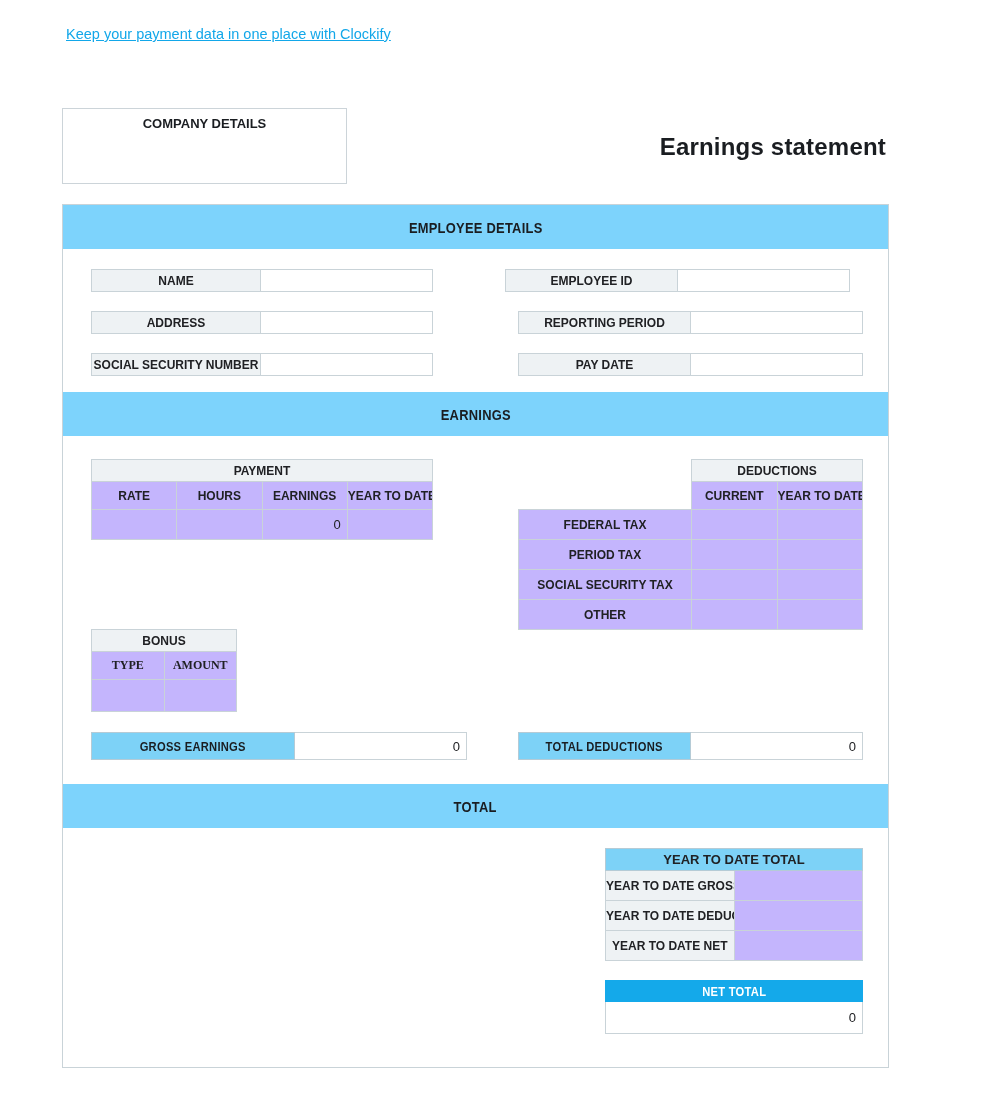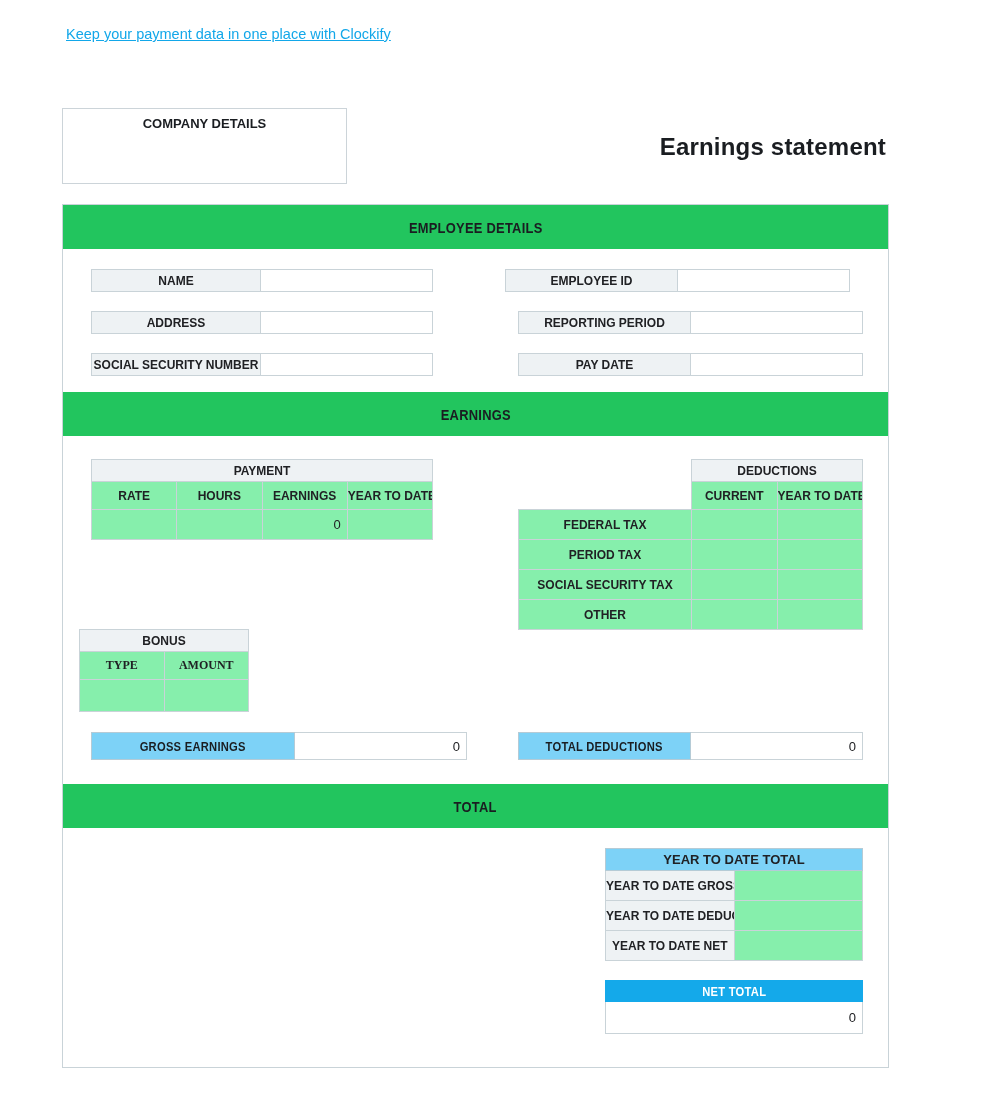--- a/index.html
+++ b/index.html
@@ -21,38 +21,38 @@
   }
   .doc-title {
     position:absolute; right:100px; top:133px;
     font-size:24px; font-weight:bold; color:#1a1d21; letter-spacing:0.2px;
   }
   .main {
     position:absolute; left:62px; top:204px; width:827px; height:864px;
     border:1px solid #c9d3d8; background:#fff;
   }
   .bar {
-    height:44px; background:#22c55e;
+    height:44px; background:#7dd3fc;
     display:flex; align-items:center; justify-content:center;
     font-size:15px; font-weight:bold; color:#1a1d21;
   }
   .cond { display:inline-block; transform:scaleX(0.86); letter-spacing:0.3px; white-space:nowrap; }
   .fields-area { position:relative; height:143px; }
   .earnings-area { position:relative; height:348px; }
   .total-area { position:relative; height:241px; }
   .field-row { position:absolute; display:flex; height:23px; }
   .field-row .flabel {
     background:#eef2f4; border:1px solid #c9d3d8;
     display:flex; align-items:center; justify-content:center;
     font-size:12px; font-weight:bold;
   }
   .field-row .fvalue { background:#fff; border:1px solid #c9d3d8; border-left:none; }
   table { border-collapse:collapse; table-layout:fixed; }
   td {
-    border:1px solid #c9d3d8; background:#86efac;
+    border:1px solid #c9d3d8; background:#c4b5fd;
     font-size:12px; text-align:center; vertical-align:middle;
     overflow:hidden; white-space:nowrap;
   }
   td.tint { background:#eef2f4; font-weight:bold; }
   td.colhead { font-weight:bold; }
   td.rowlabel { font-weight:bold; }
   td.ghost { border:none; background:transparent; }
   td.num { text-align:right; padding-right:6px; font-size:13px; }
   .sum-row { position:absolute; display:flex; height:28px; }
   .sum-row .slabel {
@@ -175,21 +175,21 @@
         <td></td>
       </tr>
       <tr style="height:30px;">
         <td class="rowlabel">OTHER</td>
         <td></td>
         <td></td>
       </tr>
     </tbody>
       </table>
 
-    <table style="position:absolute; left:16px; top:193px; width:170px;border-radius:30px;">
+    <table style="position:absolute; left:28px; top:193px; width:146px;border-radius:30px;">
       <tbody>
           <tr style="height:22px;">
         <td class="tint" colspan="2">BONUS</td>
       </tr>
       <tr style="height:28px;font-family:Liberation Serif, serif;">
         <td class="colhead" style="width:85px;">TYPE</td>
         <td class="colhead" style="width:85px;">AMOUNT</td>
       </tr>
       <tr style="height:32px;">
         <td></td>

